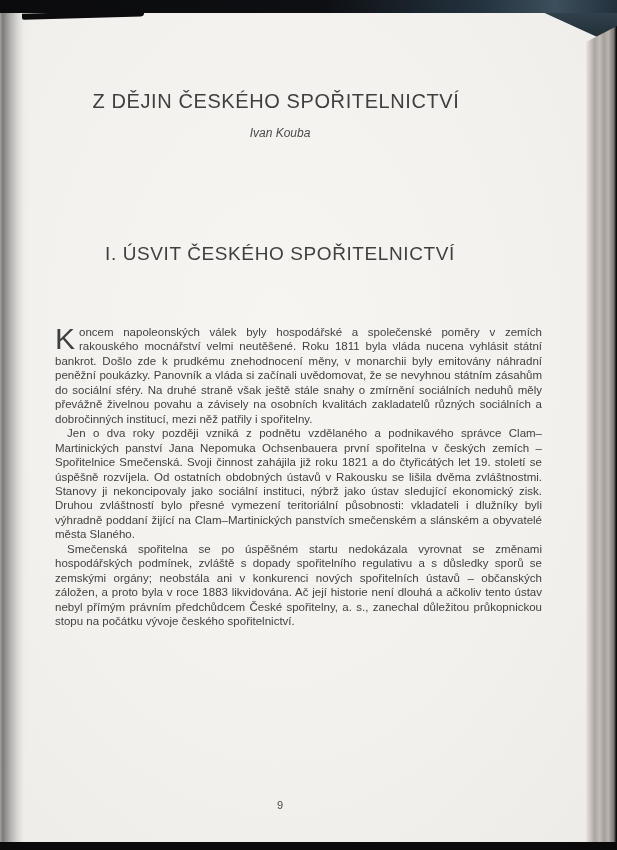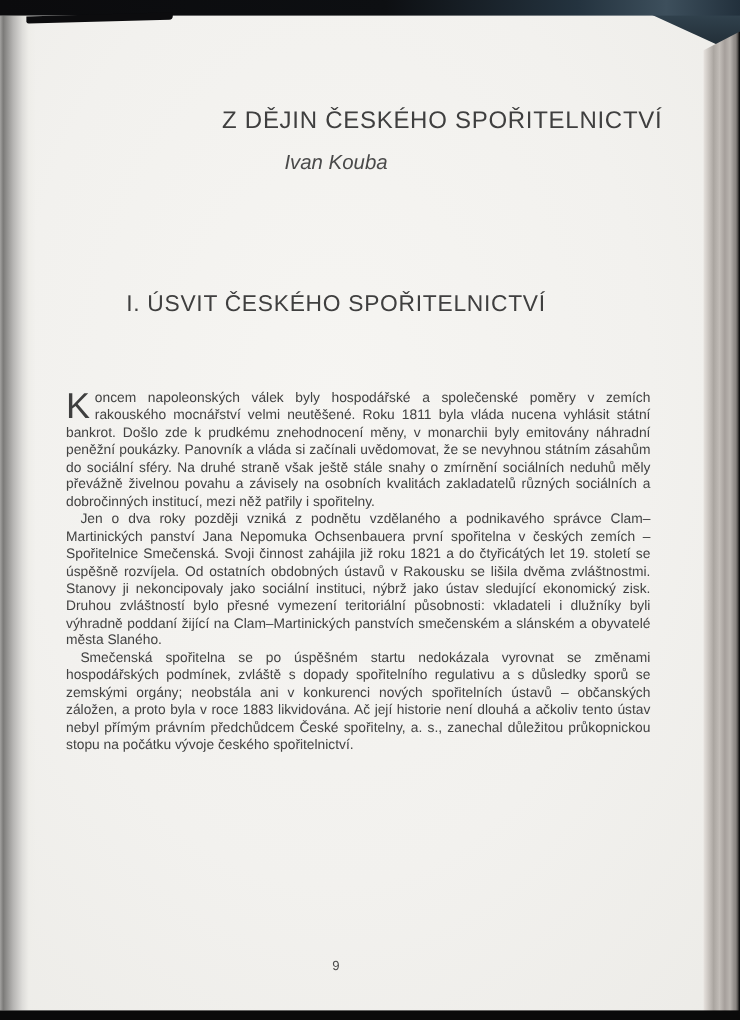--- a/index.html
+++ b/index.html
@@ -48,27 +48,27 @@
   }
   
   .left-shadow {
     position:absolute; left:0; top:13px; bottom:8px; width:30px; z-index:3;
     background:linear-gradient(90deg,
       #a3a2a0 0%, #7b7a78 9%, #8f8e8c 18%, #b5b4b2 36%,
       #dddcd9 62%, #eeede9 80%, rgba(243,242,239,0) 100%);
   }
   
   .title {
-    position:absolute; top:90px; left:32px; width:520px; margin:0;
-    text-align:right; font-size:20px; font-weight:400; letter-spacing:0.6px;
+    position:absolute; top:90px; left:16px; width:520px; margin:0;
+    text-align:center; font-size:20px; font-weight:400; letter-spacing:0.6px;
     color:#3f3f3f; z-index:2;
   }
   .author {
     position:absolute; top:126px; left:20px; width:520px;
-    text-align:center; font-style:italic; font-size:17px; color:#4a4a4a; z-index:2;
+    text-align:center; font-style:italic; font-size:12px; color:#4a4a4a; z-index:2;
   }
   .section-heading {
     position:absolute; top:243px; left:20px; width:520px; margin:0;
     text-align:center; font-size:19px; font-weight:400; letter-spacing:0.6px;
     color:#3f3f3f; z-index:2;
   }
   .body-text {
     position:absolute; top:325px; left:55px; width:487px; z-index:2;
     font-size:11.5px; line-height:14.45px; text-align:justify; color:#424242;
   }

